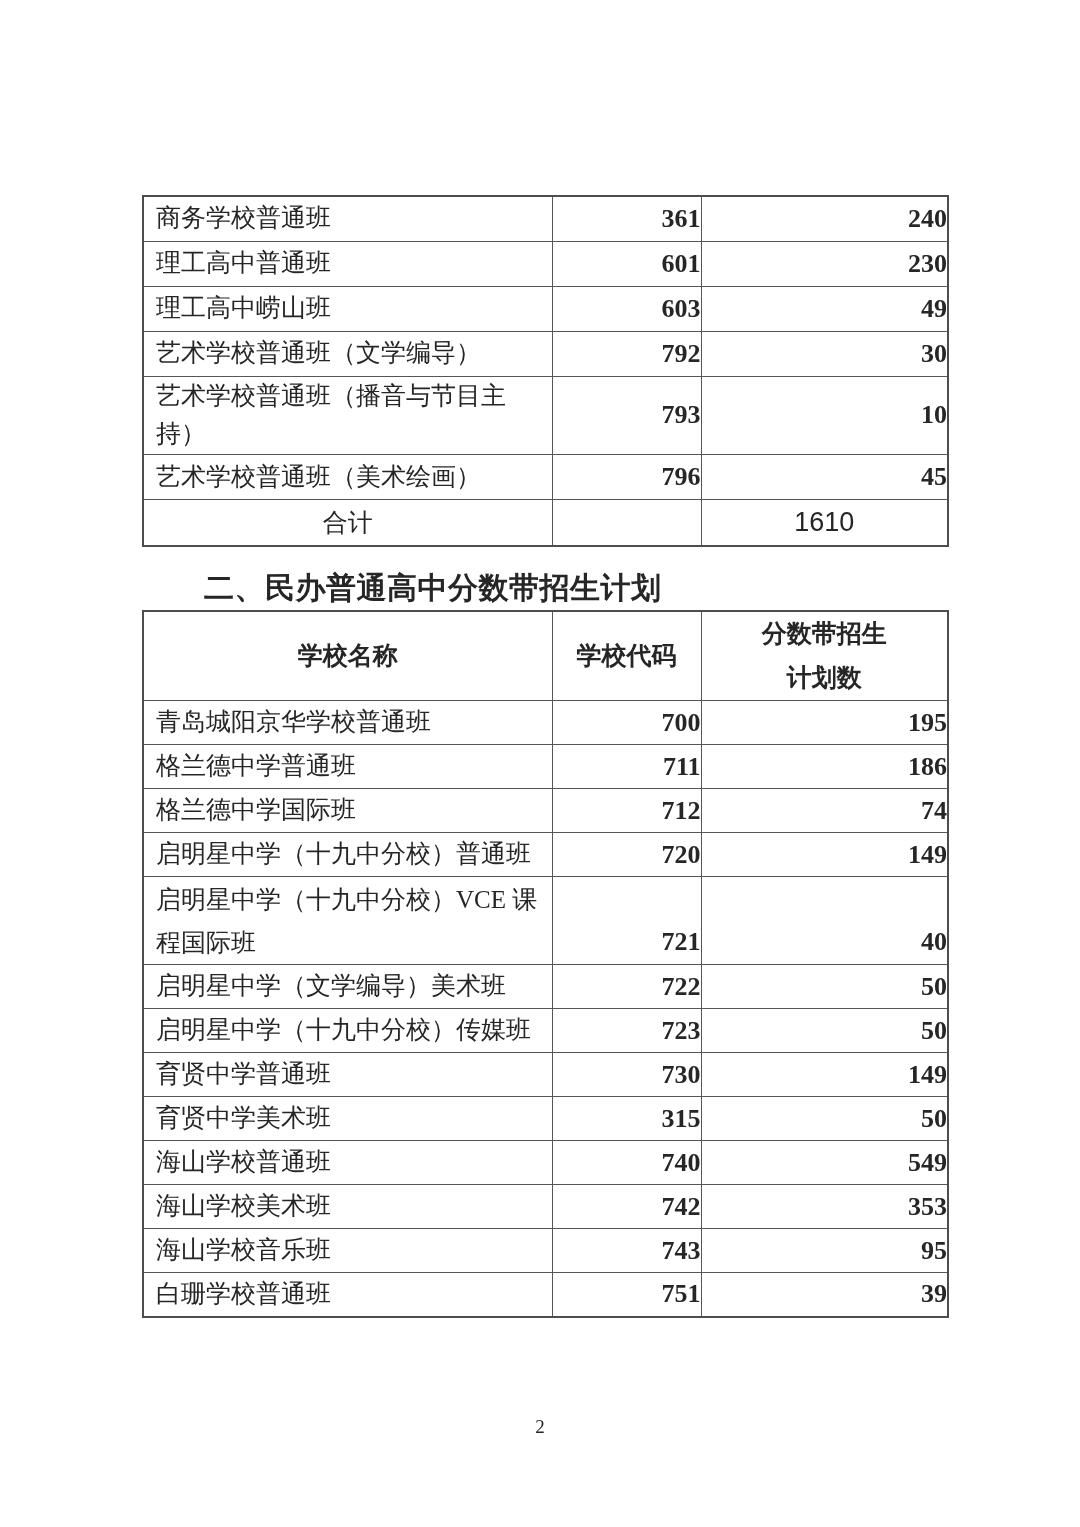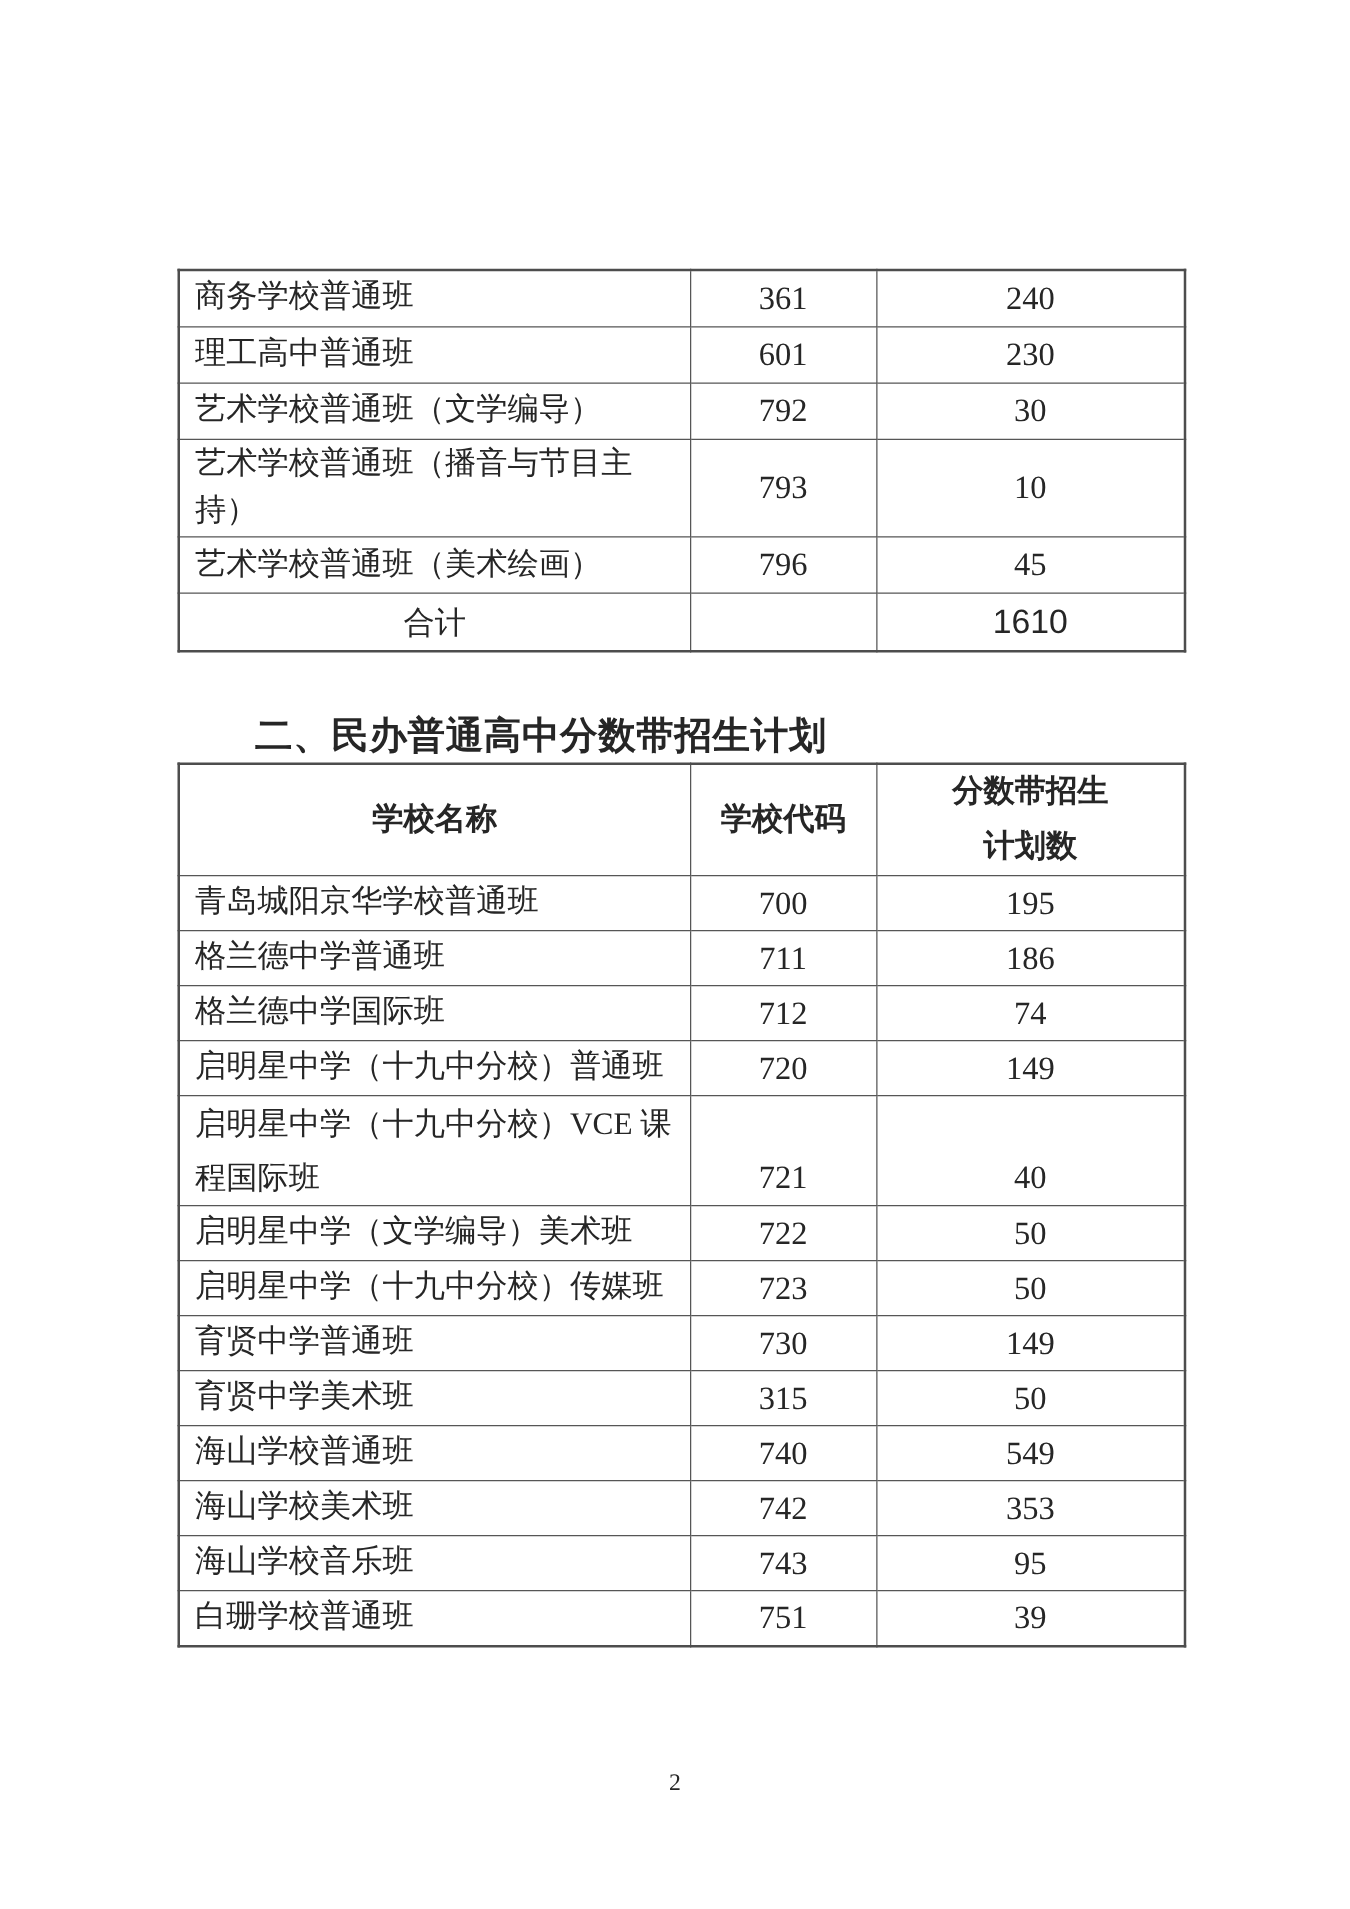--- a/index.html
+++ b/index.html
@@ -14,37 +14,37 @@
   .page { position: absolute; inset: 0; }
 
   table.plan-table {
     position: absolute;
     left: 142px;
     width: 805px;
     border-collapse: collapse;
     table-layout: fixed;
     border: 2px solid #4d4d4d;
   }
-  table.t1 { top: 195px; margin-top: 20px; }
+  table.t1 { top: 195px; }
   table.t2 { top: 610px; padding-left: 46px; }
 
   .plan-table td, .plan-table th {
     border: 1.5px solid #565656;
     font-size: 25px;
     font-weight: normal;
     padding: 0;
     vertical-align: middle;
     overflow: hidden;
   }
   .plan-table td.name {
     text-align: left;
     padding: 0 10px 0 12px;
     line-height: 1.55;
   }
-  .plan-table td.num { text-align: center; font-size: 26px; }
+  .plan-table td.num { text-align: right; font-size: 26px; font-weight: bold; }
   .plan-table td.center-label { text-align: center; }
 
   .t1 tr { height: 45px; }
   .t1 tr.total-row { height: 46px; }
   .t1 td.total-value {
     font-family: "Liberation Sans", "DejaVu Sans", sans-serif;
     font-size: 27px;
     text-align: center;
   }
 
@@ -92,20 +92,25 @@
     <tbody>
       <tr>
         <td class="name">商务学校普通班</td>
         <td class="num">361</td>
         <td class="num">240</td>
       </tr>
       <tr>
         <td class="name">理工高中普通班</td>
         <td class="num">601</td>
         <td class="num">230</td>
+      </tr>
+      <tr>
+        <td class="name">理工高中崂山班</td>
+        <td class="num">603</td>
+        <td class="num">49</td>
       </tr>
       <tr>
         <td class="name">艺术学校普通班（文学编导）</td>
         <td class="num">792</td>
         <td class="num">30</td>
       </tr>
       <tr>
         <td class="name">艺术学校普通班（播音与节目主持）</td>
         <td class="num">793</td>
         <td class="num">10</td>

